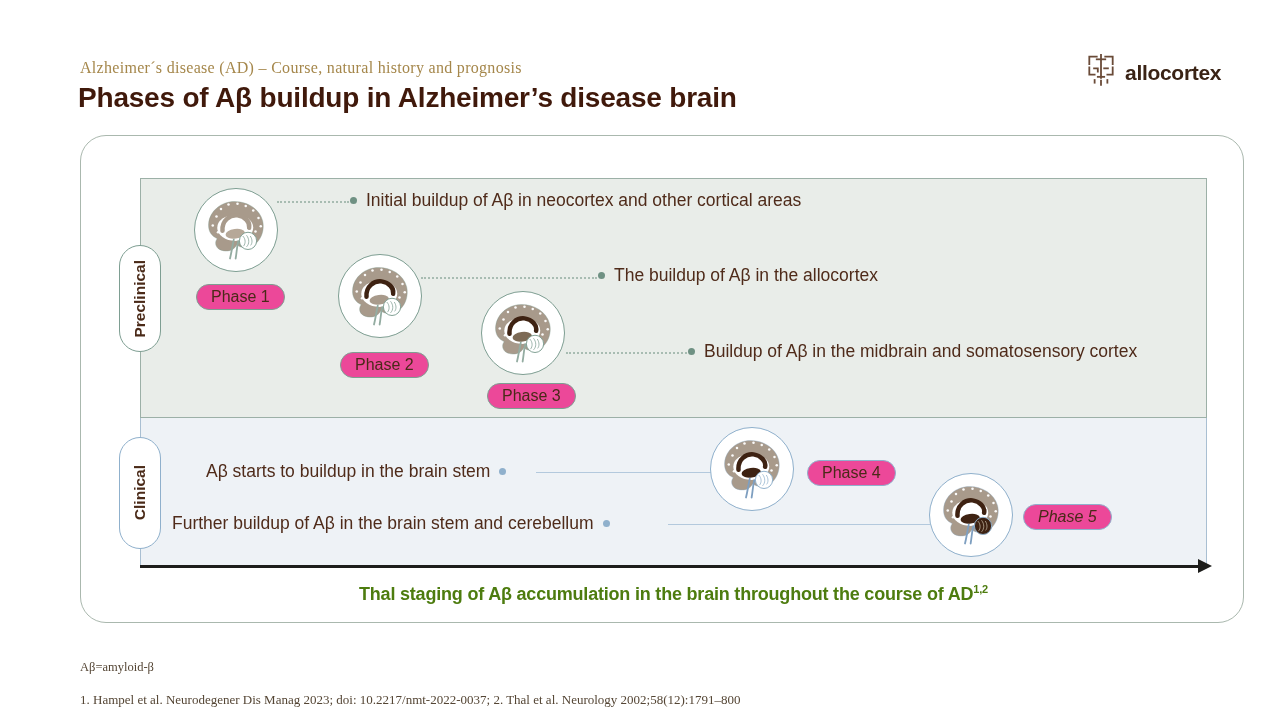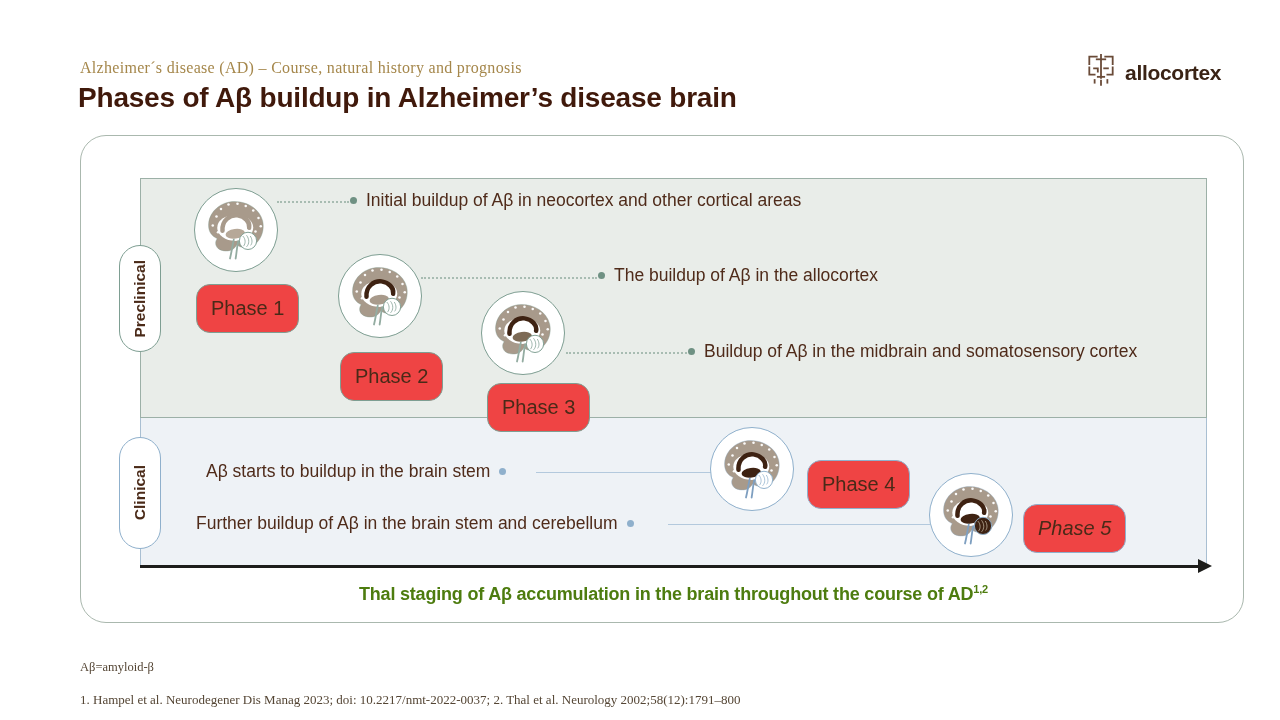--- a/index.html
+++ b/index.html
@@ -51,43 +51,43 @@
     background:#ffffff; border:1.5px solid #7e9e92;
     display:flex; align-items:center; justify-content:center; z-index:4;
   }
   .c1 { left:174px; top:188px; }
   .c2 { left:318px; top:254px; }
   .c3 { left:461px; top:291px; }
   .c4 { left:690px; top:427px; }
   .c5 { left:909px; top:473px; }
   
   .pill {
-    position:absolute; background:#ef4444; border-radius:14px;
-    padding:12px 14px; font-size:20px; color:#4a2a18; z-index:4;
+    position:absolute; background:#ec4899; border-radius:14px;
+    padding:3px 14px; font-size:16px; color:#4a2a18; z-index:4;
   }
   .pill-pre { border:1.3px solid #7e9e92; }
   .pill-cli { border:1.3px solid #8fb0cc; }
   .pl1 { left:176px; top:284px; }
   .pl2 { left:320px; top:352px; }
   .pl3 { left:467px; top:383px; }
   .pl4 { left:787px; top:460px; }
   .pl5 { left:1003px; top:504px;font-style:italic; }
   
   .ann {
     position:absolute; display:flex; align-items:center; gap:9px;
     font-size:17.5px; color:#4f2b1a; white-space:nowrap; z-index:4;
   }
   .dot { width:7px; height:7px; border-radius:50%; flex:0 0 auto; }
   .dot-pre { background:#6f9183; }
   .dot-cli { background:#8fb0cc; }
   .a1 { left:330px; top:190px; }
   .a2 { left:578px; top:265px; }
   .a3 { left:668px; top:341px; }
   .a4 { left:186px; top:461px; }
-  .a5 { left:176px; top:513px; }
+  .a5 { left:152px; top:513px; }
   
   .line { position:absolute; height:0; z-index:3; }
   .line-pre { border-top:2px dotted #a8bcb2; }
   .line-cli { border-top:1px solid #b3c9dd; }
   .l1 { left:257px; top:201px; width:72px; }
   .l2 { left:401px; top:277px; width:176px; }
   .l3 { left:546px; top:352px; width:121px; }
   .l4 { left:516px; top:472px; width:175px; }
   .l5 { left:648px; top:524px; width:262px; }
   

